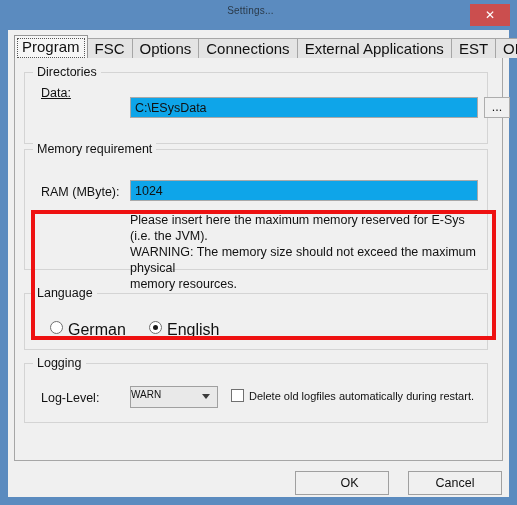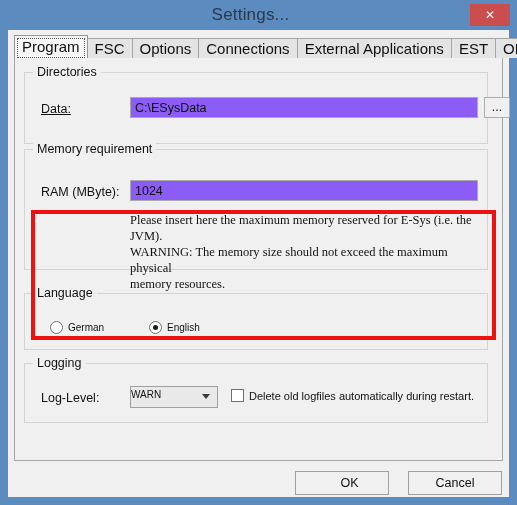--- a/index.html
+++ b/index.html
@@ -22,21 +22,21 @@
   #titlebar {
     position: absolute;
     left: 0; top: 0;
     width: 517px; height: 30px;
   }
   #title-text {
     position: absolute;
     left: 0; top: 5px;
     width: 501px;
     text-align: center;
-    font-size: 17px;
+    font-size: 10px;
     color: #2a3a4a;
     letter-spacing: 0.2px;
     white-space: nowrap;
   }
   #close-button {
     position: absolute;
     left: 470px; top: 4px;
     width: 40px; height: 22px;
     background: #cb4e4e;
     border: none;
@@ -125,32 +125,32 @@
 
   
   .field-label {
     position: absolute;
     font-size: 12.5px;
     color: #111111;
     white-space: nowrap;
   }
   .textfield {
     position: absolute;
-    background: #8b5cf6;
+    background: #0ea5e9;
     border: 1px solid #a9a9a9;
     box-sizing: border-box;
     font-size: 12.5px;
     color: #111111;
     padding: 0 4px;
     line-height: 19px;
     height: 21px;
     font-family: "Liberation Sans", sans-serif;
     outline: none;
   }
-  #data-label { left: 16px; top: 29px; text-decoration: underline; }
+  #data-label { left: 16px; top: 13px; text-decoration: underline; }
   #data-input { left: 105px; top: 24px; width: 348px; }
   #browse-button {
     position: absolute;
     left: 459px; top: 24px;
     width: 26px; height: 21px;
     background: #f0f0f0;
     border: 1px solid #adadad;
     font-size: 12.5px;
     color: #111111;
     line-height: 17px;
@@ -163,29 +163,28 @@
   #ram-label { left: 16px; top: 35px; }
   #ram-input { left: 105px; top: 30px; width: 348px; }
   #memory-help {
     position: absolute;
     left: 105px; top: 62px;
     width: 350px;
     font-size: 12.5px;
     color: #111111;
     line-height: 16px;
     white-space: pre-line;
-    font-family: Liberation Serif, serif;
   }
   
   .radio-row {
     position: absolute;
     display: flex;
-    align-items: center;
-    cursor: pointer;
-    font-size: 10px;
+    align-items: flex-start;
+    cursor: pointer;
+    font-size: 16px;
     color: #111111;
     white-space: nowrap;
   }
   .radio-mark {
     width: 13px; height: 13px;
     border-radius: 50%;
     background: #ffffff;
     border: 1px solid #707070;
     box-sizing: border-box;
     margin-right: 5px;

